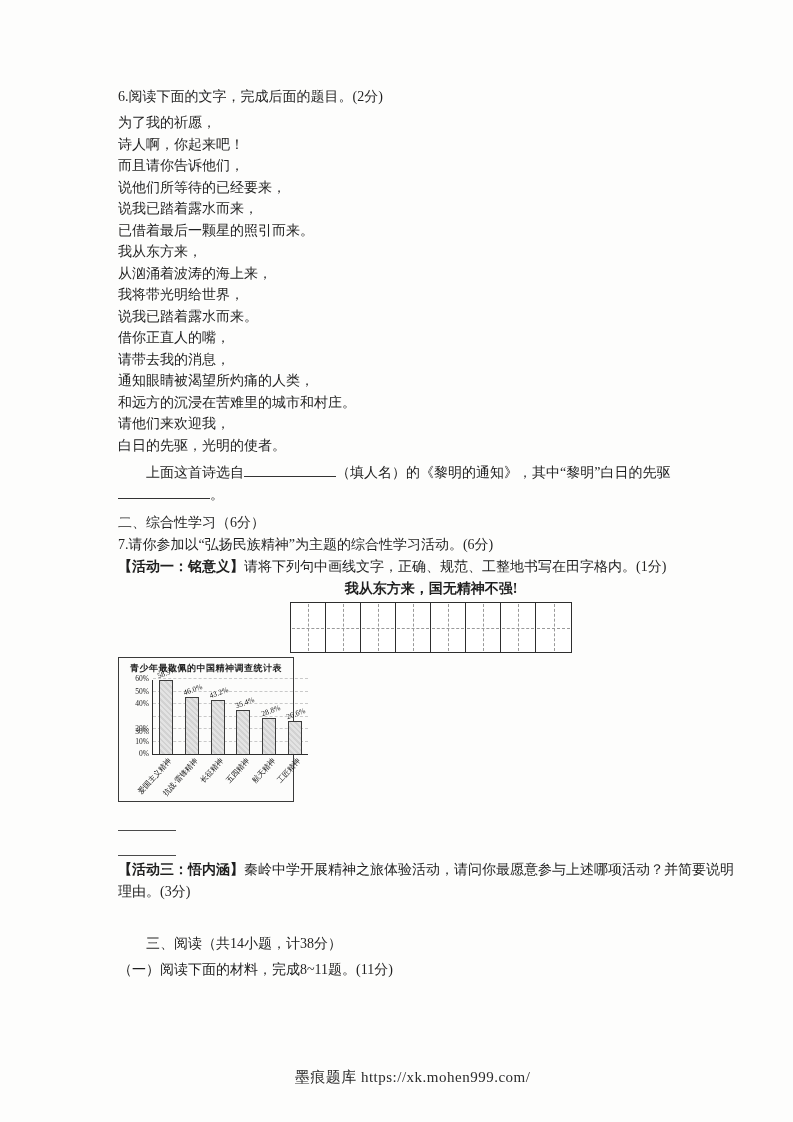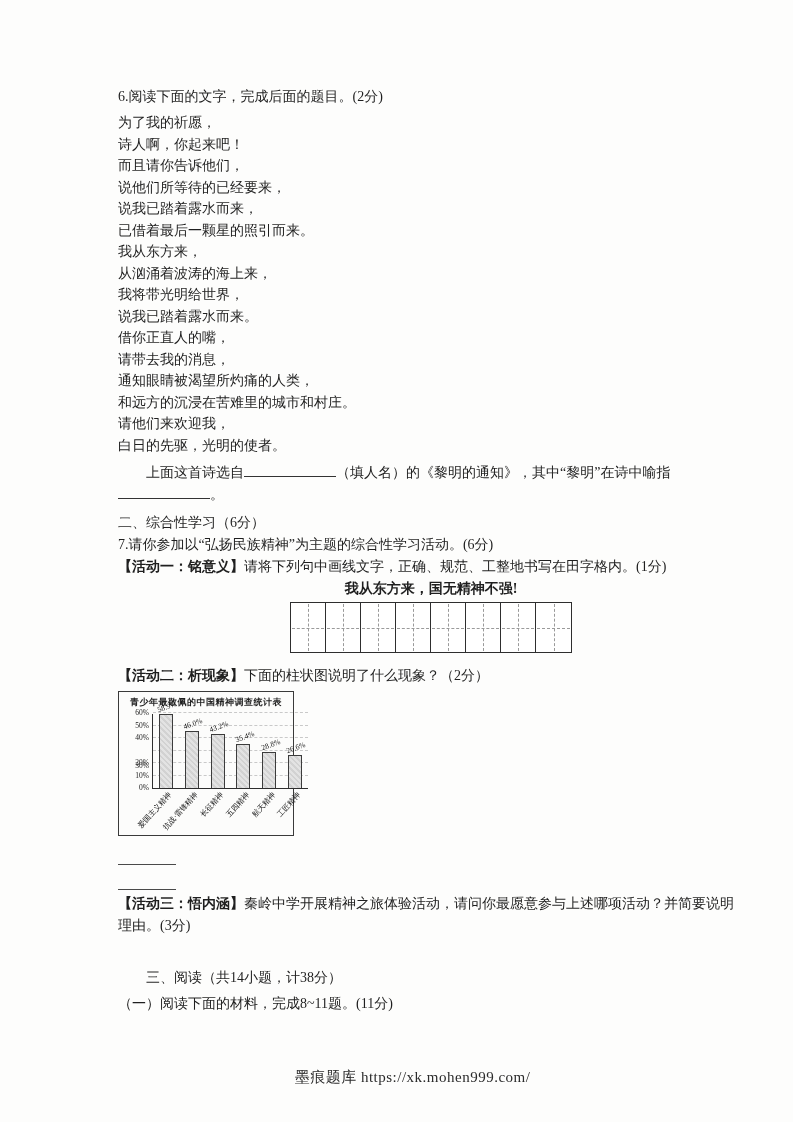--- a/index.html
+++ b/index.html
@@ -172,21 +172,21 @@
         <div class="poem-line">我将带光明给世界，</div>
         <div class="poem-line">说我已踏着露水而来。</div>
         <div class="poem-line">借你正直人的嘴，</div>
         <div class="poem-line">请带去我的消息，</div>
         <div class="poem-line">通知眼睛被渴望所灼痛的人类，</div>
         <div class="poem-line">和远方的沉浸在苦难里的城市和村庄。</div>
         <div class="poem-line">请他们来欢迎我，</div>
         <div class="poem-line">白日的先驱，光明的使者。</div>
       </div>
 
-    <p class="line indent fill1"><span>上面这首诗选自</span><span class="blank"></span><span>（填人名）的《黎明的通知》，其中“黎明”在诗中喻指</span></p>
+    <p class="line indent fill1"><span>上面这首诗选自</span><span class="blank"></span><span>（填人名）的《黎明的通知》，其中“黎明”白日的先驱</span></p>
     <p class="line"><span class="blank"></span><span>。</span></p>
 
     <p class="line sec2">二、综合性学习（6分）</p>
     <p class="line">7.请你参加以“弘扬民族精神”为主题的综合性学习活动。(6分)</p>
 
     <p class="line"><span class="tag">【活动一：铭意义】</span><span>请将下列句中画线文字，正确、规范、工整地书写在田字格内。(1分)</span></p>
     <p class="line center bold">我从东方来，国无精神不强!</p>
 
     <div class="tianzige" id="tianzige">
         <div class="tz-cell">
@@ -216,21 +216,20 @@
         <div class="tz-cell">
           <span class="tz-v"></span>
           <span class="tz-h"></span>
         </div>
         <div class="tz-cell">
           <span class="tz-v"></span>
           <span class="tz-h"></span>
         </div>
       </div>
 
-    <p class="line act2"><span class="tag">【活动二：析现象】</span><span>下面的柱状图说明了什么现象？（2分）</span></p>
 
     <div class="chart">
       <div class="chart-title">青少年最敬佩的中国精神调查统计表</div>
       <div class="chart-body" id="chart-body">
           <div class="ytick" style="bottom: -4px;">0%</div>
           <div class="gridline" style="bottom: 12.5px;"></div>
           <div class="ytick" style="bottom: 8.5px;">10%</div>
           <div class="gridline" style="bottom: 25px;"></div>
           <div class="ytick" style="bottom: 21px;">20%</div>
           <div class="gridline" style="bottom: 37.5px;"></div>

